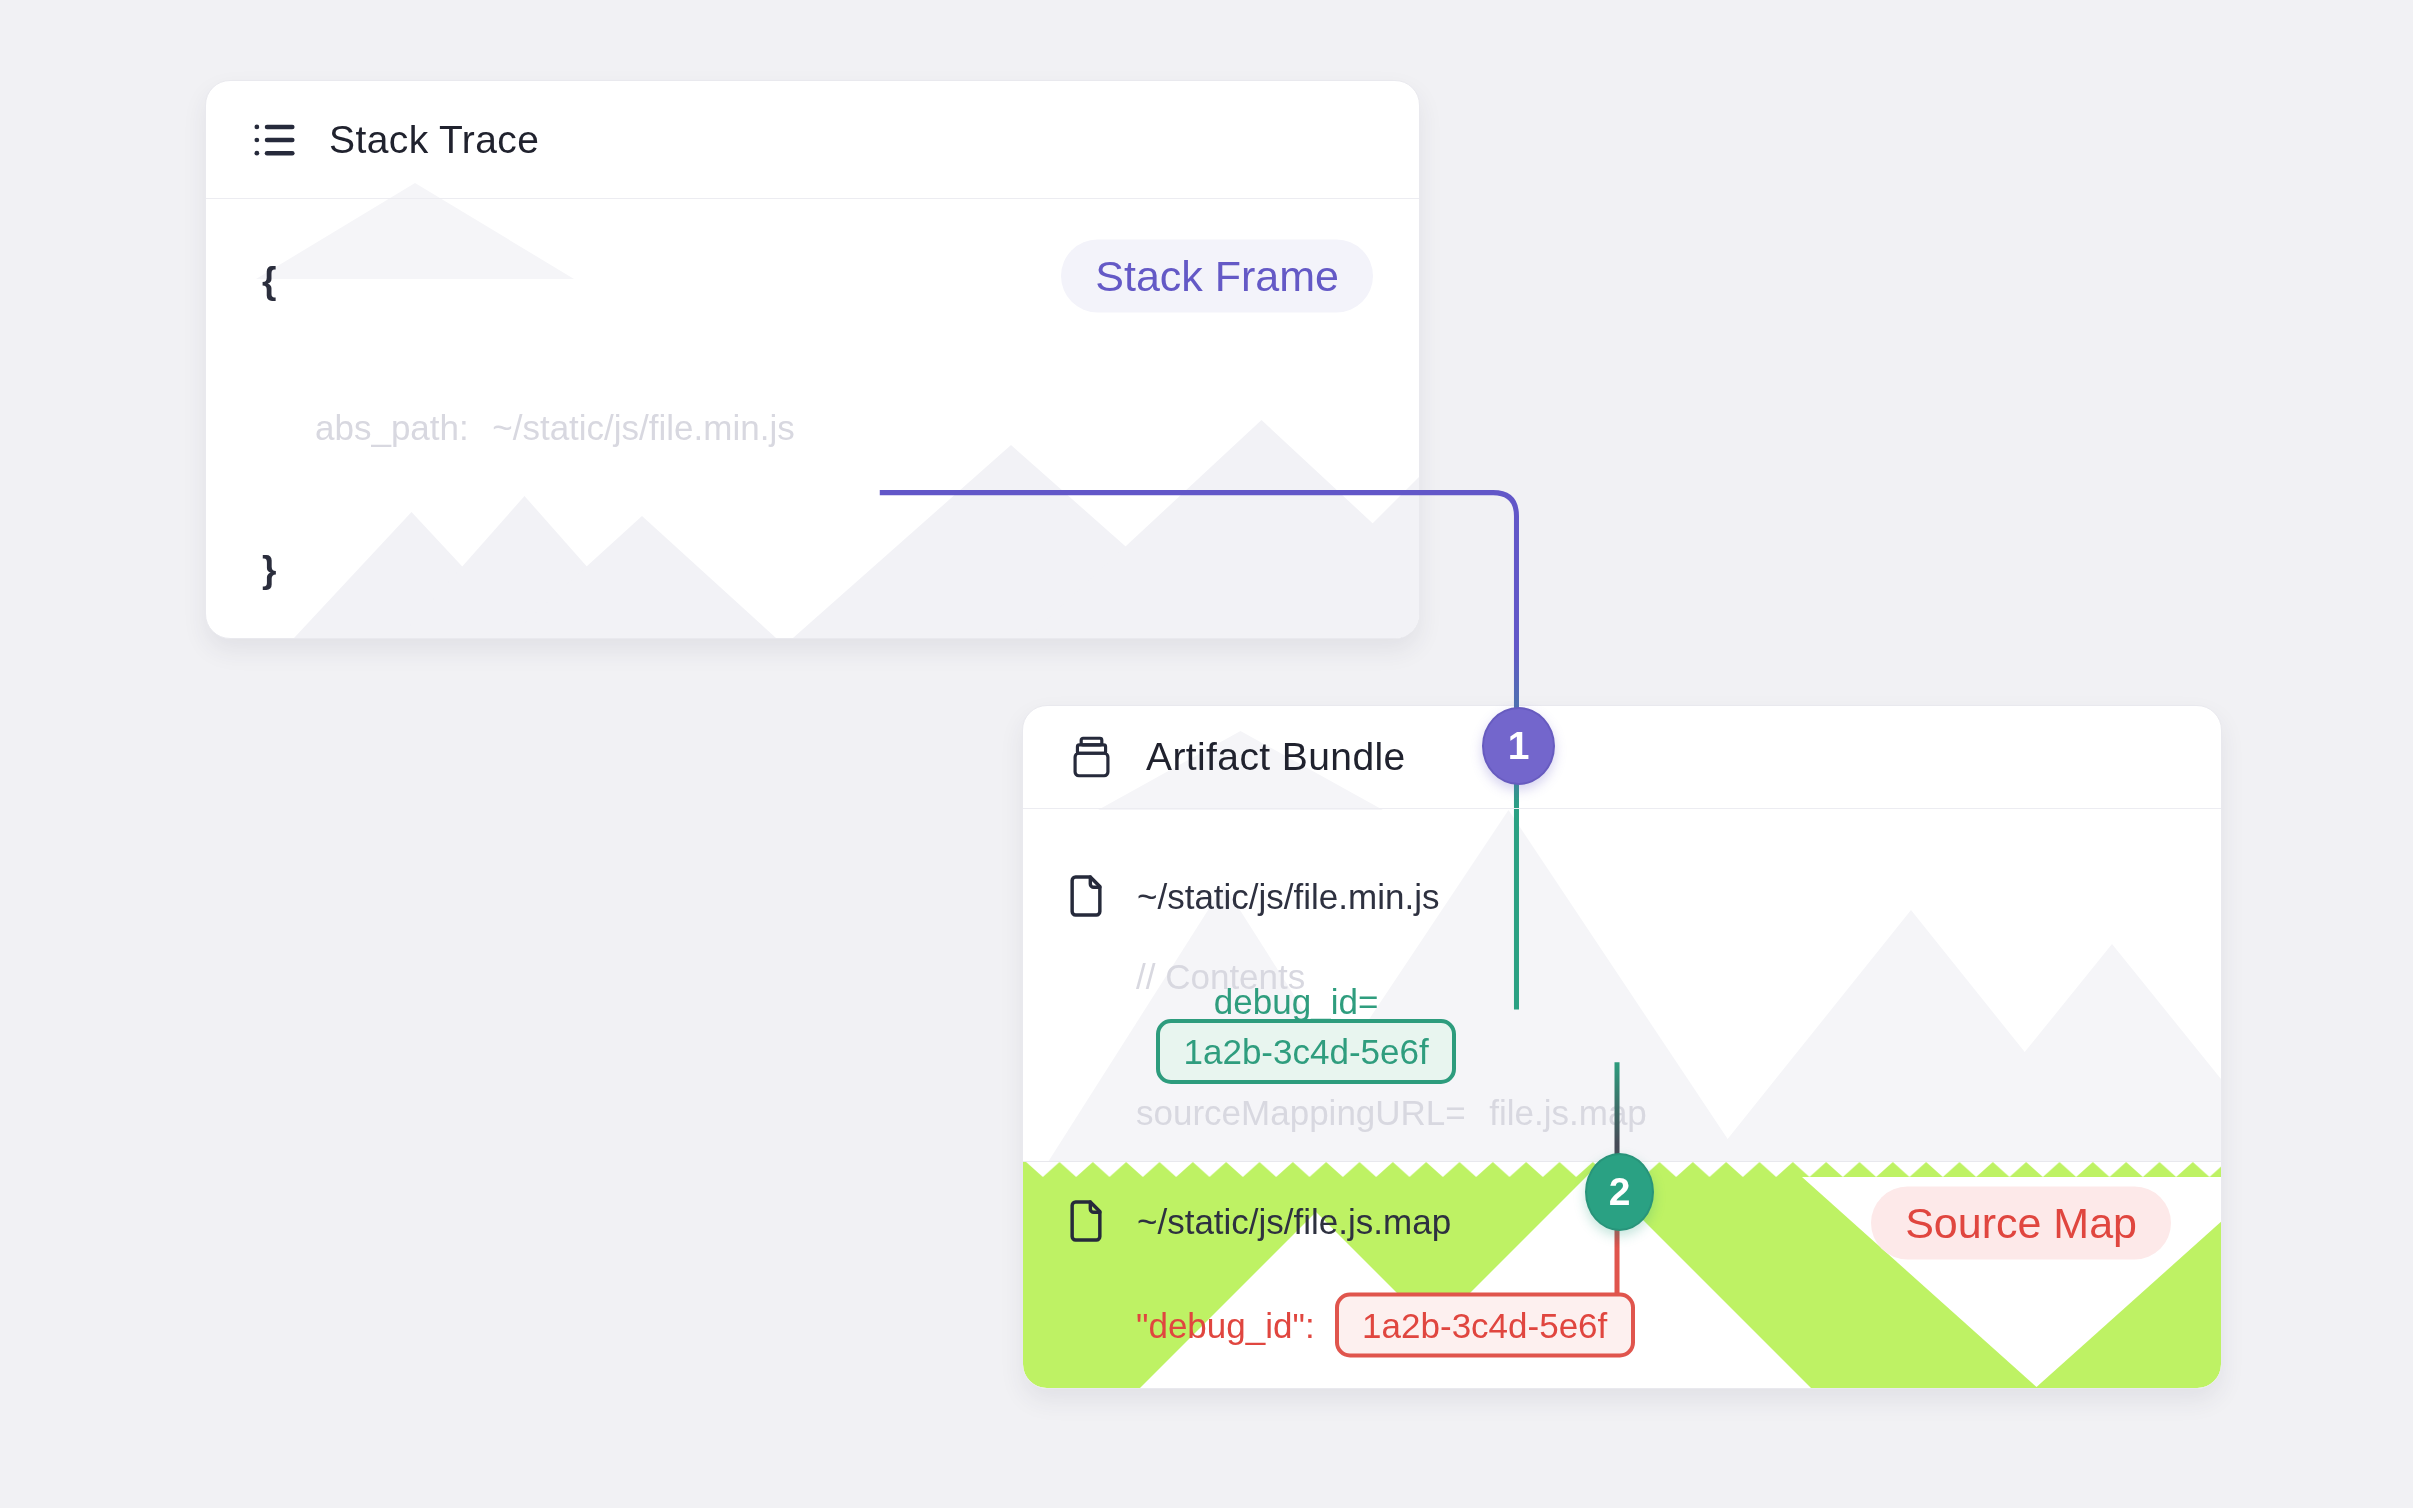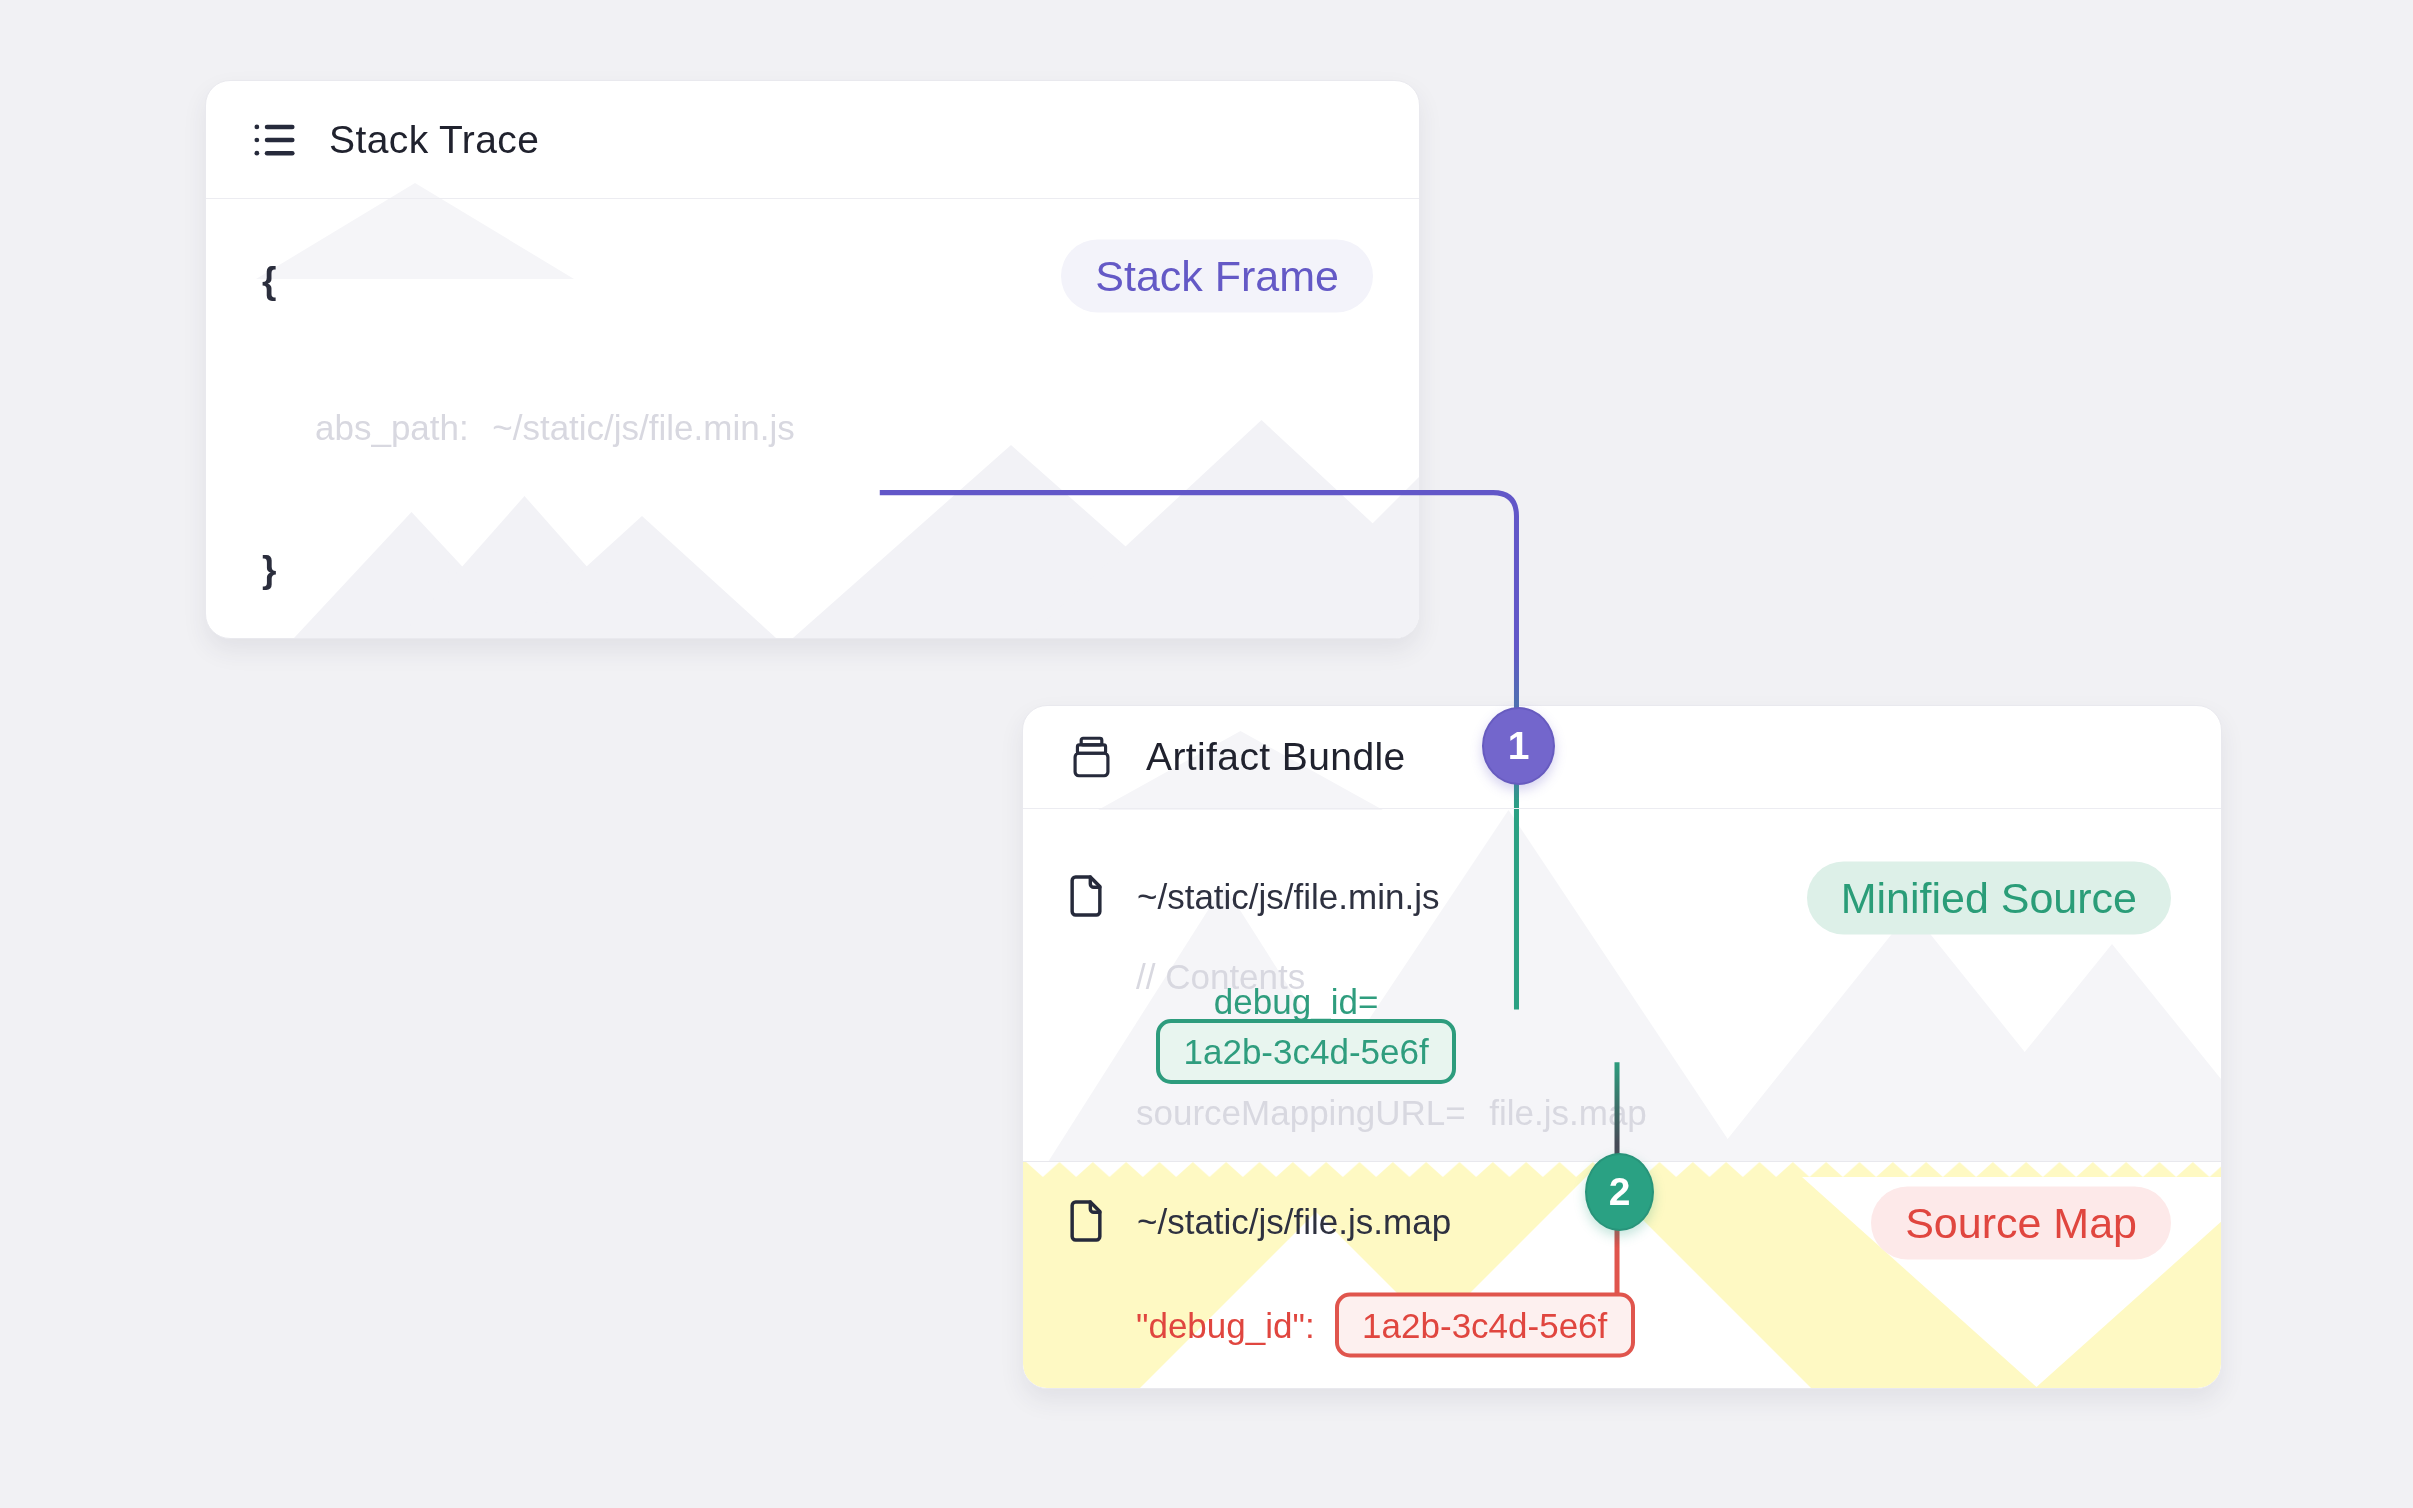--- a/index.html
+++ b/index.html
@@ -75,21 +75,21 @@
     padding:15px 34px;border-radius:50px;
     white-space:nowrap;z-index:3;
   }
   .pill-frame {background:#f3f3fa;color:#6459c6;}
   .pill-mini  {background:#ddf0e8;color:#2a9d78;}
   .pill-map   {background:#fde9e9;color:#e0463f;}
 
   
   .section-map{
     position:absolute;left:0;right:0;bottom:0;height:226px;
-    background:#fef9c3;
+    background:#bef264;
     border-top:1.7px solid #e8e8ed;
     border-radius:0 0 23.5px 23.5px;
     overflow:hidden;
   }
   .zz{position:absolute;left:0;top:0;width:100%;height:15px;display:block;}
 
   
   .connectors{position:absolute;left:0;top:0;width:2413px;height:1508px;pointer-events:none;}
   .step{
     position:absolute;z-index:12;
@@ -166,21 +166,20 @@
 
     <div class="crow" style="left:42px;top:190px;gap:30px;">
       <svg class="icon" width="42" height="45" viewBox="0 0 24 26">
         <g stroke="#262a3b" stroke-width="2" fill="none" stroke-linejoin="round" stroke-linecap="round">
           <path d="M14.5 2H6a2 2 0 0 0-2 2v18a2 2 0 0 0 2 2h12a2 2 0 0 0 2-2V7.5L14.5 2z"></path>
           <path d="M14.5 2v4a2 2 0 0 0 2 2h3.5"></path>
         </g>
       </svg>
       <span class="dark">~/static/js/file.min.js</span>
     </div>
-    <span class="pill pill-mini" style="right:50px;top:192px;">Minified Source</span>
 
     <div class="crow" style="left:113px;top:270px;">
       <span class="muted">// Contents</span>
     </div>
 
     <div class="crow lift" style="left:113px;top:328px;flex-direction:column;">
       <span class="lbl-green">debug_id=</span>
       <span class="vbox vbox-green">1a2b-3c4d-5e6f</span>
     </div>
 

